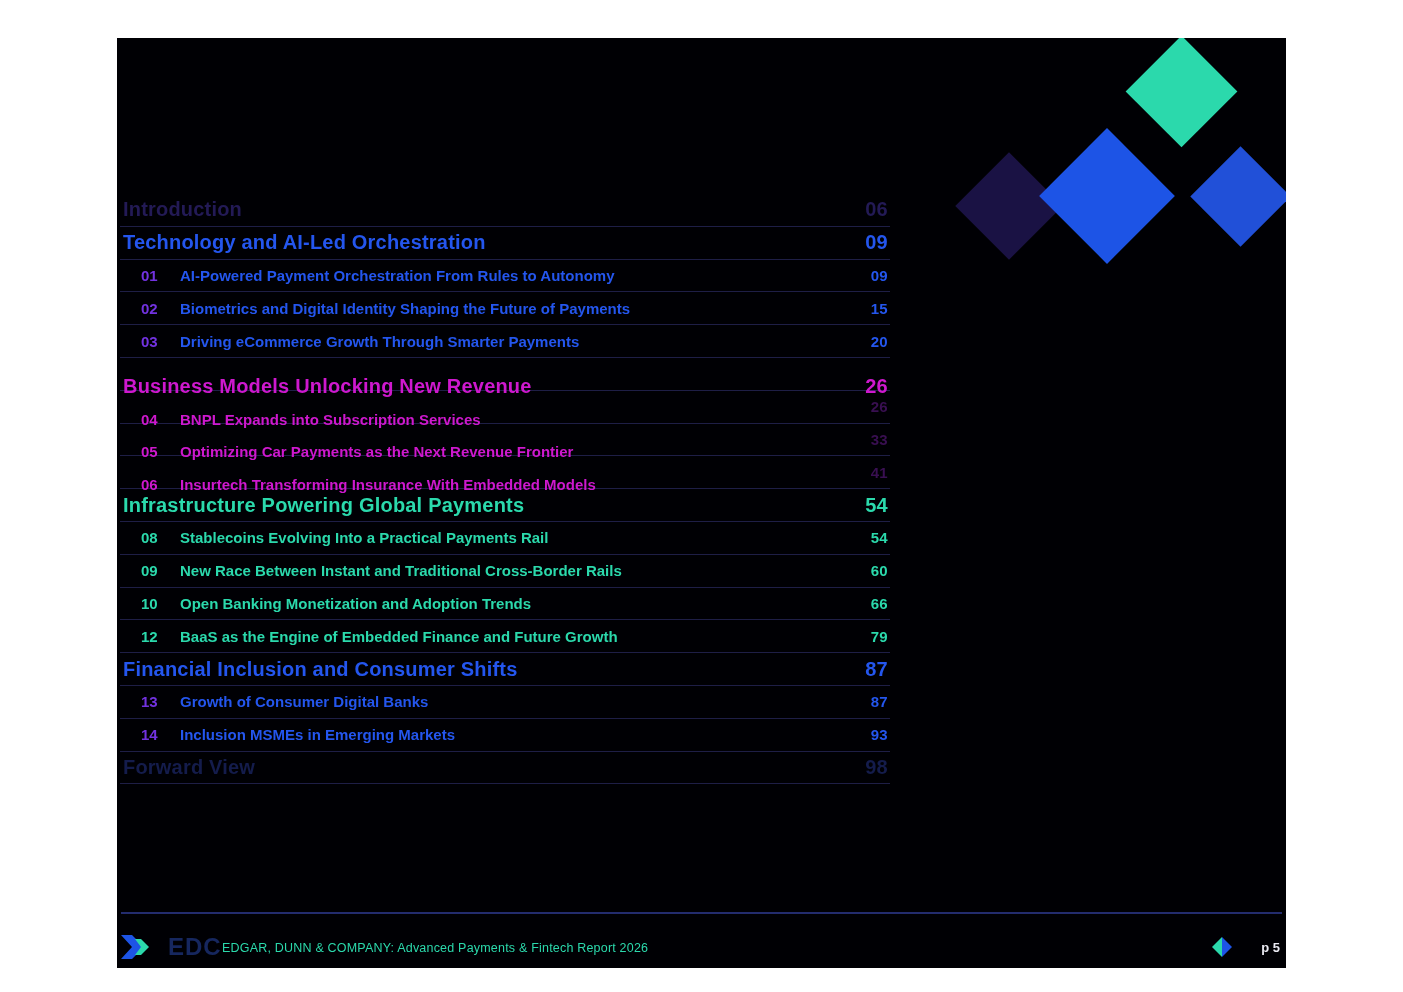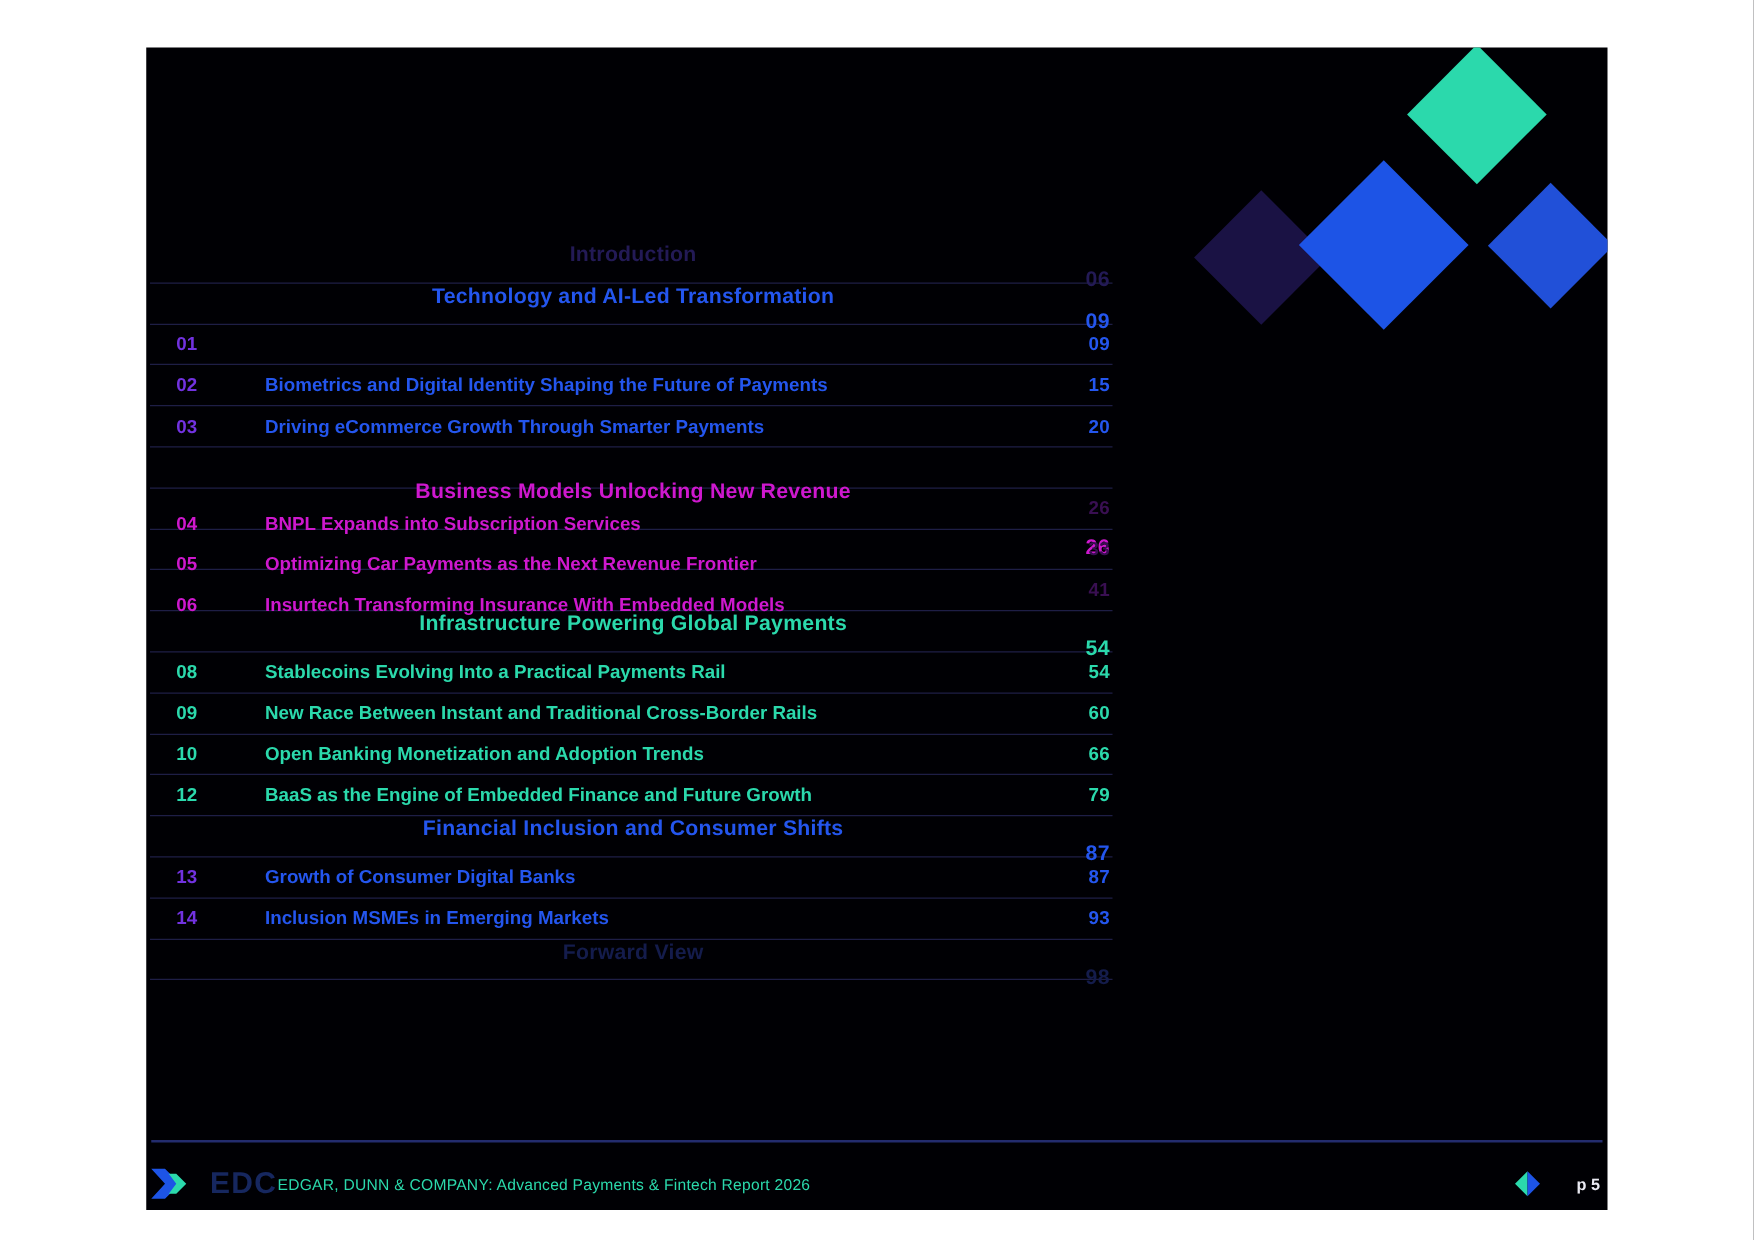--- a/index.html
+++ b/index.html
@@ -27,23 +27,23 @@
   .d-teal       { left: 1025px; top: 14px;  width: 79px; height: 79px; background: var(--teal);          z-index: 3; }
 
   
   .toc { position: absolute; left: 3px; top: 156px; width: 770px; z-index: 5; }
   .row {
     height: 32.8px;
     display: flex; align-items: center;
     border-bottom: 1px solid var(--row-line);
     font-weight: bold;
   }
-  .row.section { font-size: 17px; letter-spacing: 0.2px; flex-direction: column; }
+  .row.section { font-size: 20px; letter-spacing: 0.2px; }
   .row.section .label { margin-left: 3px; }
-  .row.item { font-size: 15px; gap: 32px; }
+  .row.item { font-size: 15px; }
   .row.item .num { margin-left: 21px; width: 39px; flex: 0 0 auto; }
   .row .pg { margin-left: auto; margin-right: 2px; letter-spacing: 0.3px; }
 
   
   .c-blue        { color: var(--blue); }
   .c-violet      { color: var(--violet); }
   .c-magenta     { color: var(--magenta); margin-top: 25px; }
   .c-teal        { color: var(--teal); }
   .c-dim         { color: var(--dim); }
   .c-dim-navy    { color: var(--dim-navy); }
@@ -83,25 +83,26 @@
     <div class="diamond d-blue-right"></div>
     <div class="diamond d-teal"></div>
   </div>
 
   <div class="toc">
       <div class="row section">
         <span class="label c-dim">Introduction</span>
         <span class="pg c-dim">06</span>
       </div>
       <div class="row section">
-        <span class="label c-blue">Technology and AI-Led Transformation</span>
+        <span class="label c-blue">Technology and AI-Led Orchestration</span>
         <span class="pg c-blue">09</span>
       </div>
       <div class="row item">
         <span class="num c-violet">01</span>
+        <span class="label c-blue">AI-Powered Payment Orchestration From Rules to Autonomy</span>
         <span class="pg c-blue">09</span>
       </div>
       <div class="row item">
         <span class="num c-violet">02</span>
         <span class="label c-blue">Biometrics and Digital Identity Shaping the Future of Payments</span>
         <span class="pg c-blue">15</span>
       </div>
       <div class="row item">
         <span class="num c-violet">03</span>
         <span class="label c-blue">Driving eCommerce Growth Through Smarter Payments</span>

